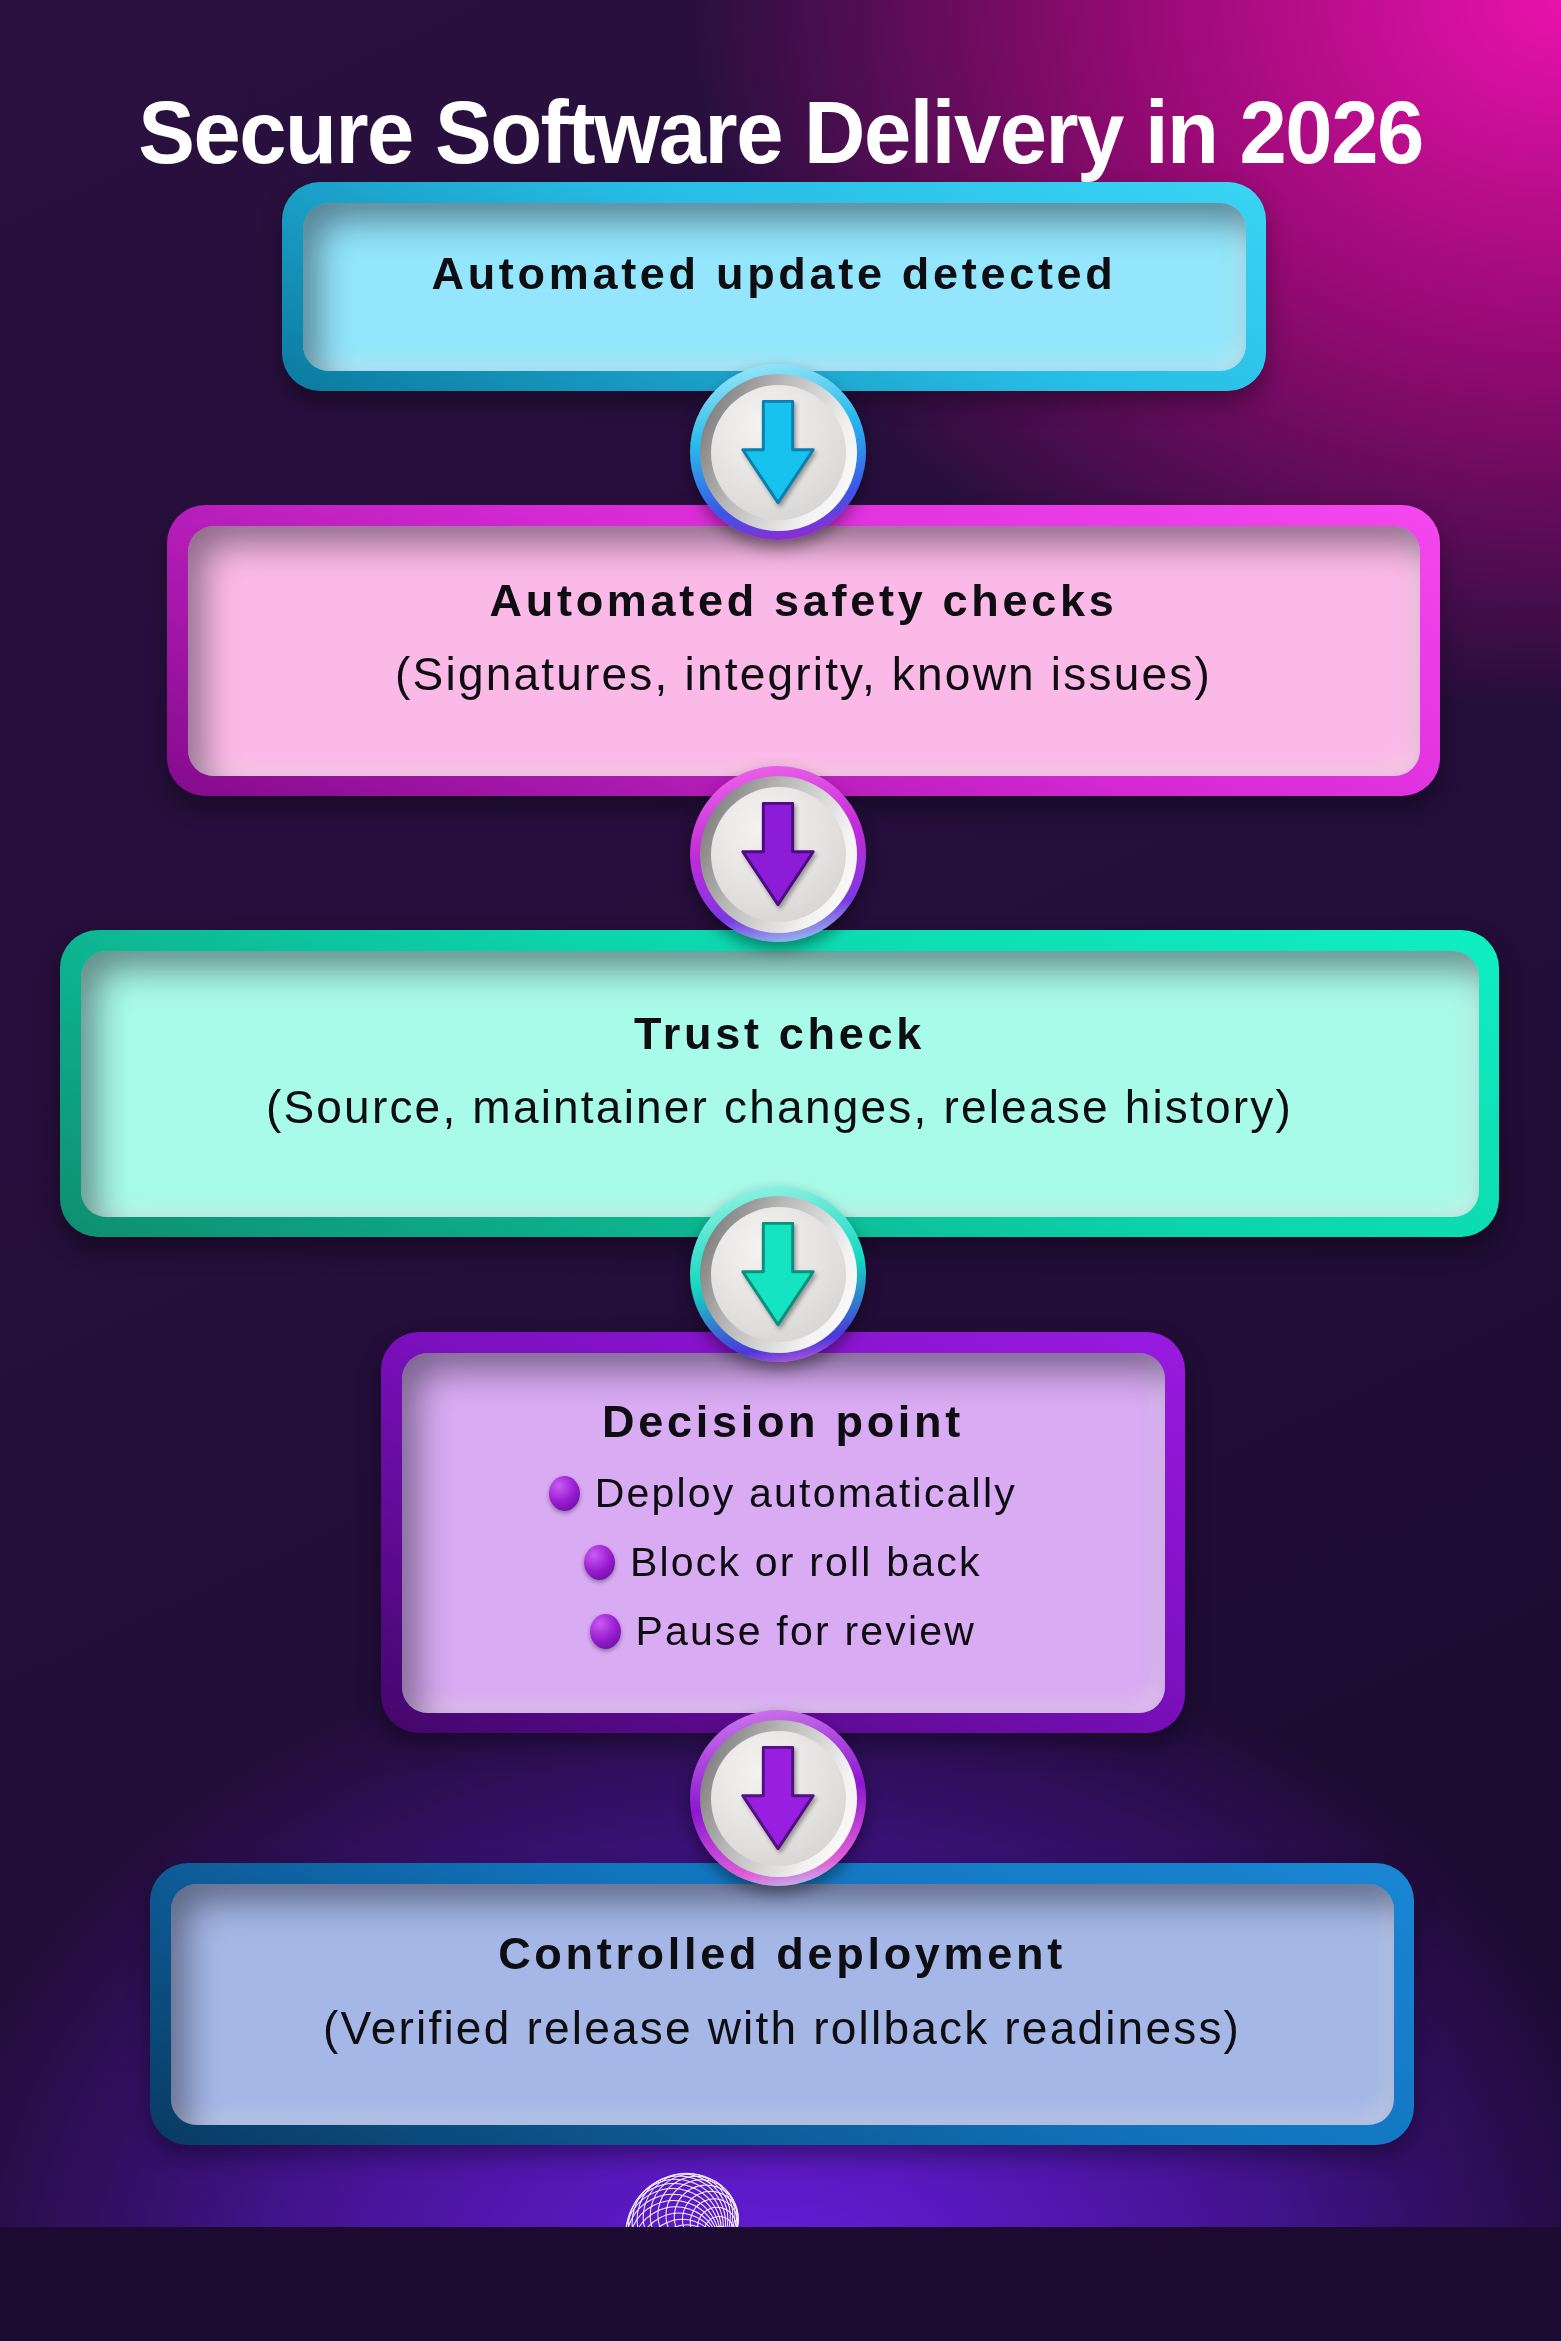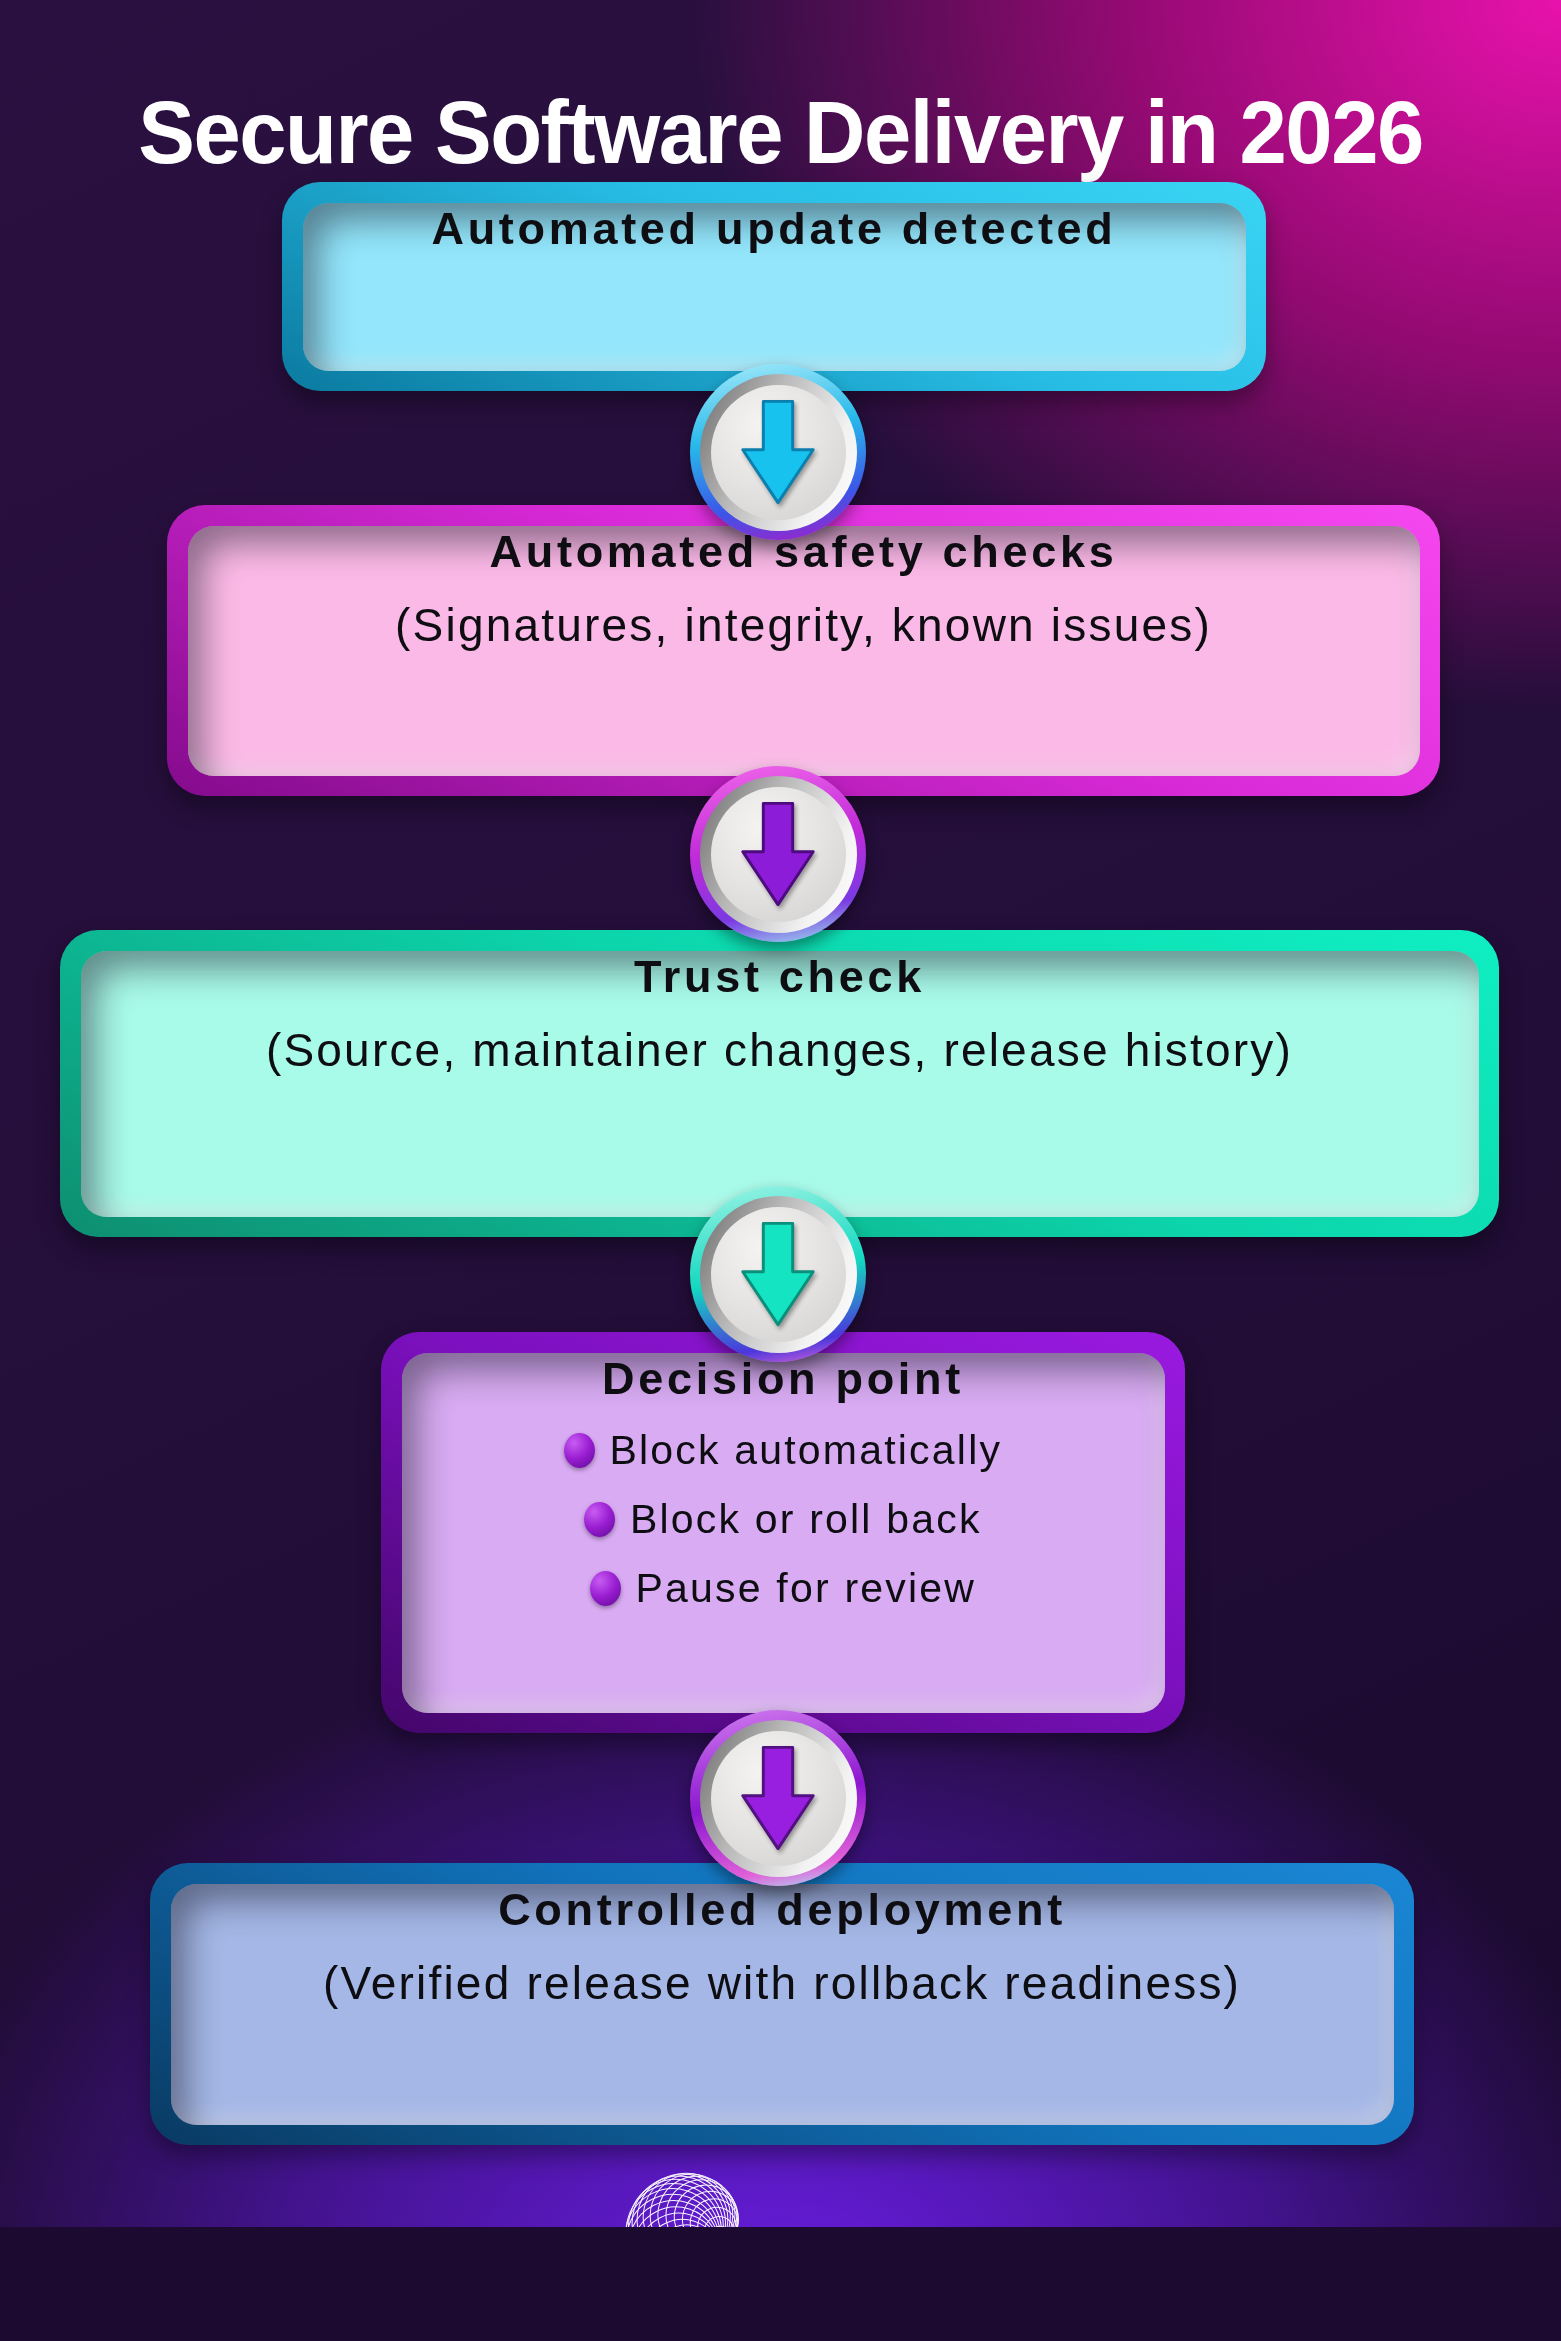--- a/index.html
+++ b/index.html
@@ -14,21 +14,21 @@
 
   .title {
     position:absolute; left:0; right:0; top:25px; text-align:center;
     color:#ffffff; font-size:85px; font-weight:700; letter-spacing:-1.5px;
     transform:scaleY(1.04); transform-origin:top center; white-space:nowrap;
   }
 
   .step { position:absolute; border-radius:38px; box-shadow:0 11.7px 22px rgba(0,0,0,0.35); }
   .step .inner {
     position:absolute; inset:20.5px; border-radius:26px;
-    display:flex; flex-direction:column; align-items:center; 
+    display:flex; flex-direction:column; align-items:center; justify-content:center;
     gap:20.5px; text-align:center; color:#0d0d12; padding-bottom:25px;
     box-shadow: inset 14.6px 17.6px 34px rgba(10,10,25,0.45), inset -7.3px -8.8px 19px rgba(255,255,255,0.35);
   }
   .step-title { font-size:45px; font-weight:700; letter-spacing:3.7px; white-space:nowrap; }
   .step-sub   { font-size:46px; font-weight:400; letter-spacing:2.2px; white-space:nowrap; }
 
   .step-1 { left:282px; top:182px;  width:984px; height:209px;
             background:linear-gradient(205deg,#3ad4f4 0%,#27bce4 45%,#0b7aa0 100%); }
   .step-1 .inner { background:#93e6fb; }
 
@@ -132,21 +132,21 @@
     <svg viewBox="0 0 100 150">
       <path d="M30 6 H70 V72 H98 L50 144 L2 72 H30 Z" stroke-width="4" stroke-linejoin="round"></path>
     </svg>
   </div>
 
   <section class="step step-4">
     <div class="inner">
       <div class="step-title">Decision point</div>
       <div class="bullet-row">
         <span class="dot"></span>
-        <span>Block automatically</span>
+        <span>Deploy automatically</span>
       </div>
       <div class="bullet-row">
         <span class="dot"></span>
         <span>Block or roll back</span>
       </div>
       <div class="bullet-row">
         <span class="dot"></span>
         <span>Pause for review</span>
       </div>
     </div>

